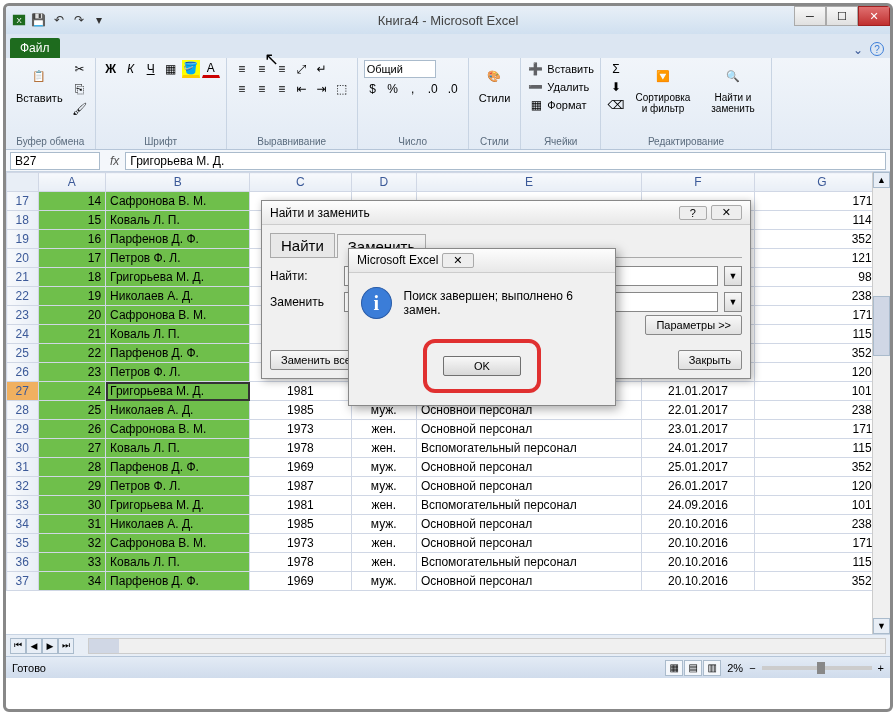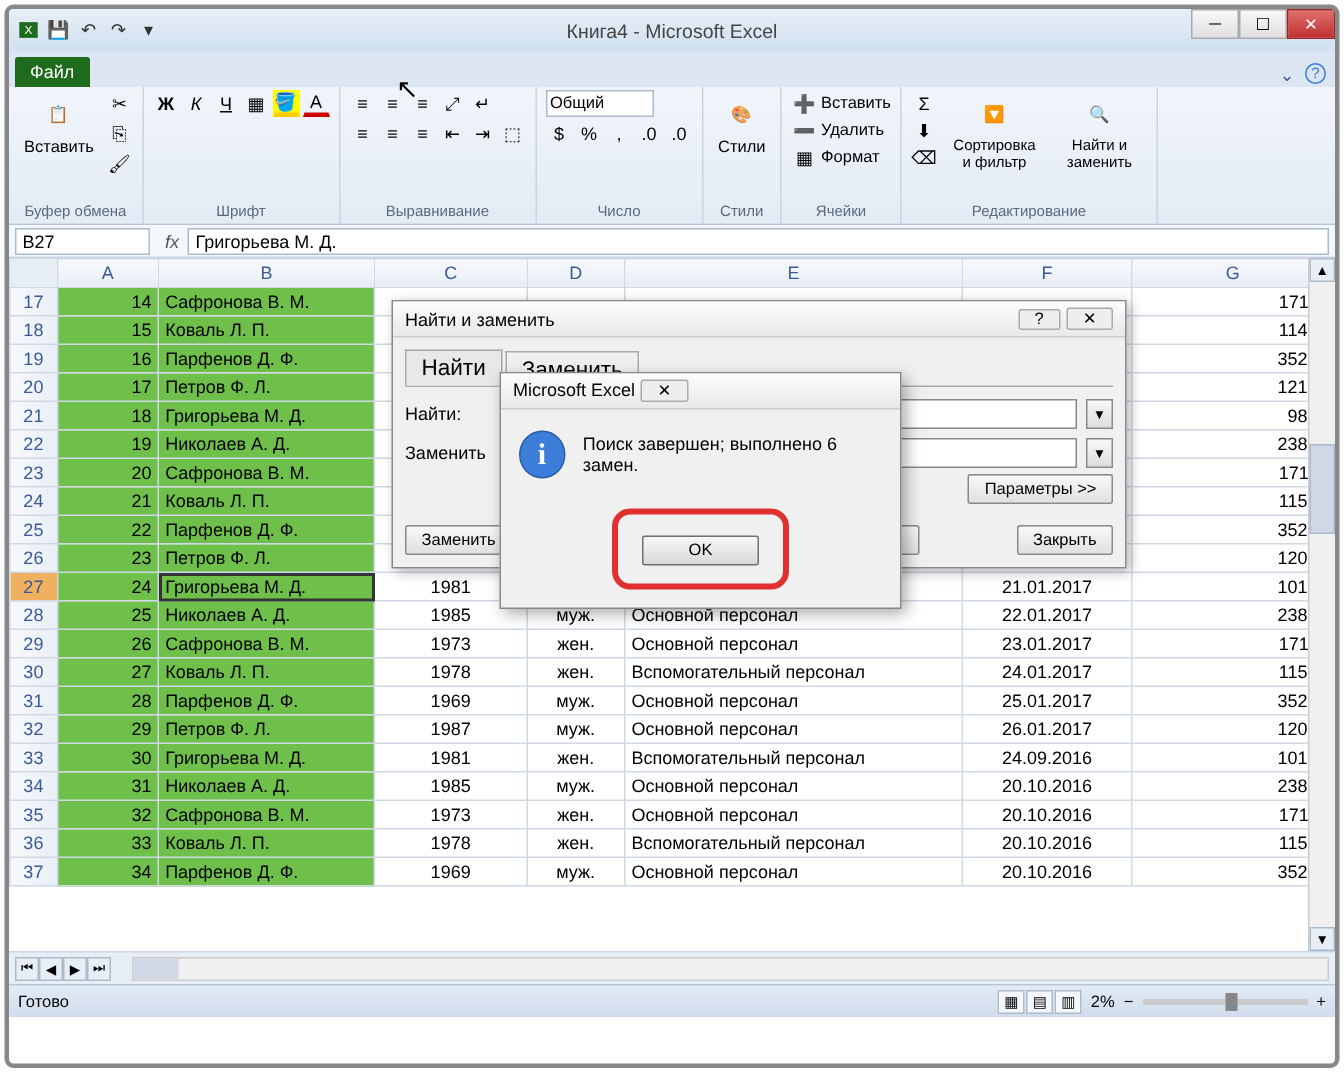--- a/index.html
+++ b/index.html
@@ -90,21 +90,21 @@
 .dlg-tab.active { background:#f0f0f0; position:relative; top:1px; }
 .dlg-row { display:flex; align-items:center; margin-bottom:6px; gap:6px; }
 .dlg-label { width:68px; }
 .dlg-input { flex:1; border:1px solid #888; background:#fff; height:20px; }
 .dlg-dd { width:18px; height:20px; border:1px solid #888; background:linear-gradient(#f8f8f8,#ddd); display:flex; align-items:center; justify-content:center; font-size:9px; cursor:pointer; }
 .dlg-buttons { display:flex; gap:6px; padding:6px 8px 8px 8px; }
 .dlg-btn { border:1px solid #888; background:linear-gradient(#f8f8f8,#e0e0e0); padding:3px 10px; font-size:11px; cursor:pointer; border-radius:2px; }
 .dlg-btn.params { margin-left:auto; }
 
 
-.msgbox { position:absolute; left:327px; top:242px; width:268px; background:#f0f0f0; border:1px solid #888; box-shadow:3px 3px 10px rgba(0,0,0,.35); z-index:60; font-size:12px; }
+.msgbox { position:absolute; left:342px; top:242px; width:268px; background:#f0f0f0; border:1px solid #888; box-shadow:3px 3px 10px rgba(0,0,0,.35); z-index:60; font-size:12px; }
 .msg-title { background:linear-gradient(#fdfdfd,#e8e8e8); padding:4px 8px; display:flex; border-bottom:1px solid #ccc; }
 .msg-body { padding:14px 12px; display:flex; align-items:center; gap:12px; }
 .info-icon { width:32px; height:32px; border-radius:50%; background:#3b7dd8; color:#fff; display:flex; align-items:center; justify-content:center; font-size:20px; font-weight:bold; font-family:Georgia,serif; border:1px solid #2a5ca8; }
 .msg-btns { padding:6px 0 12px 0; display:flex; justify-content:center; }
 .ok-highlight { border:4px solid #e03030; border-radius:12px; padding:16px; display:inline-block; }
 .ok-btn { border:1px solid #707070; background:linear-gradient(#f8f8f8,#d8d8d8); padding:3px 30px; font-size:11px; cursor:pointer; border-radius:2px; }
 
 
 .vscroll { position:absolute; right:0; top:0; width:18px; height:100%; background:#f0f0f0; border-left:1px solid #ccc; }
 .vscroll-btn { height:16px; border:1px solid #abc; background:#e8eef6; display:flex; align-items:center; justify-content:center; font-size:9px; cursor:pointer; }

